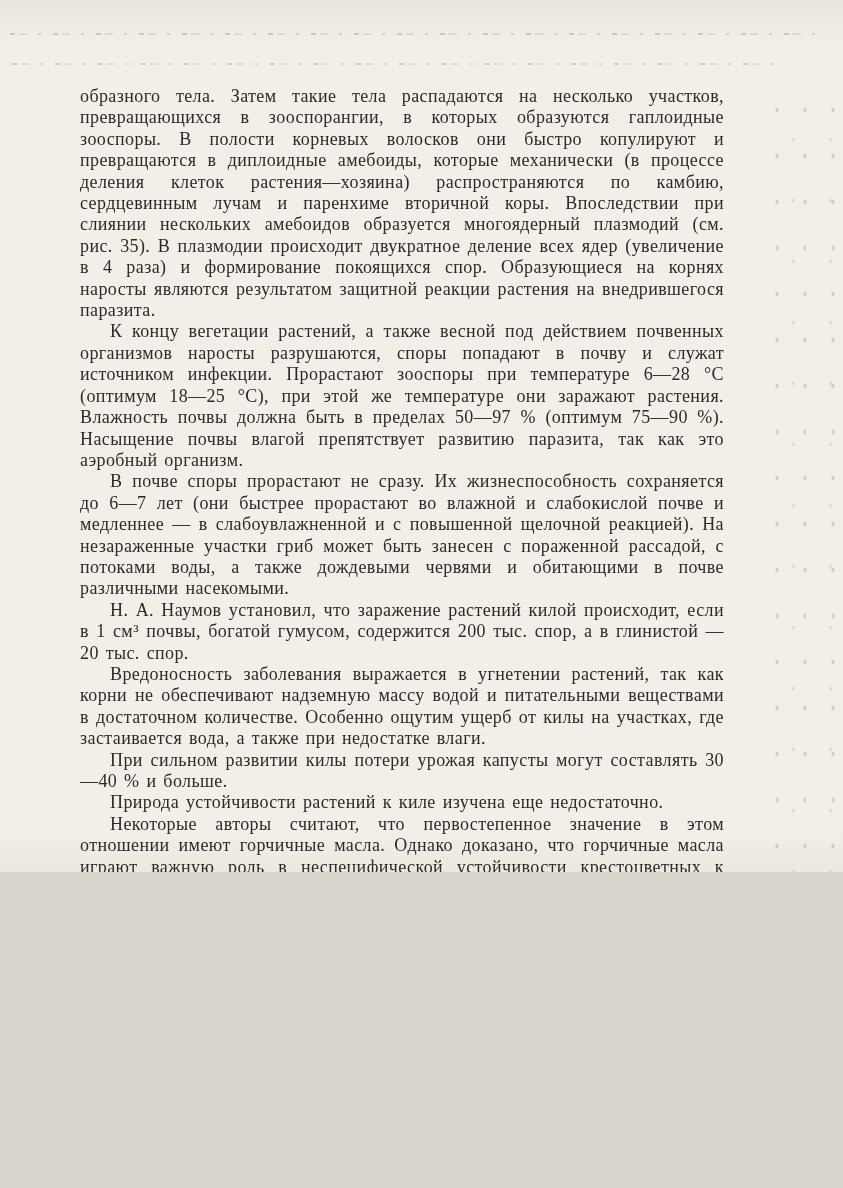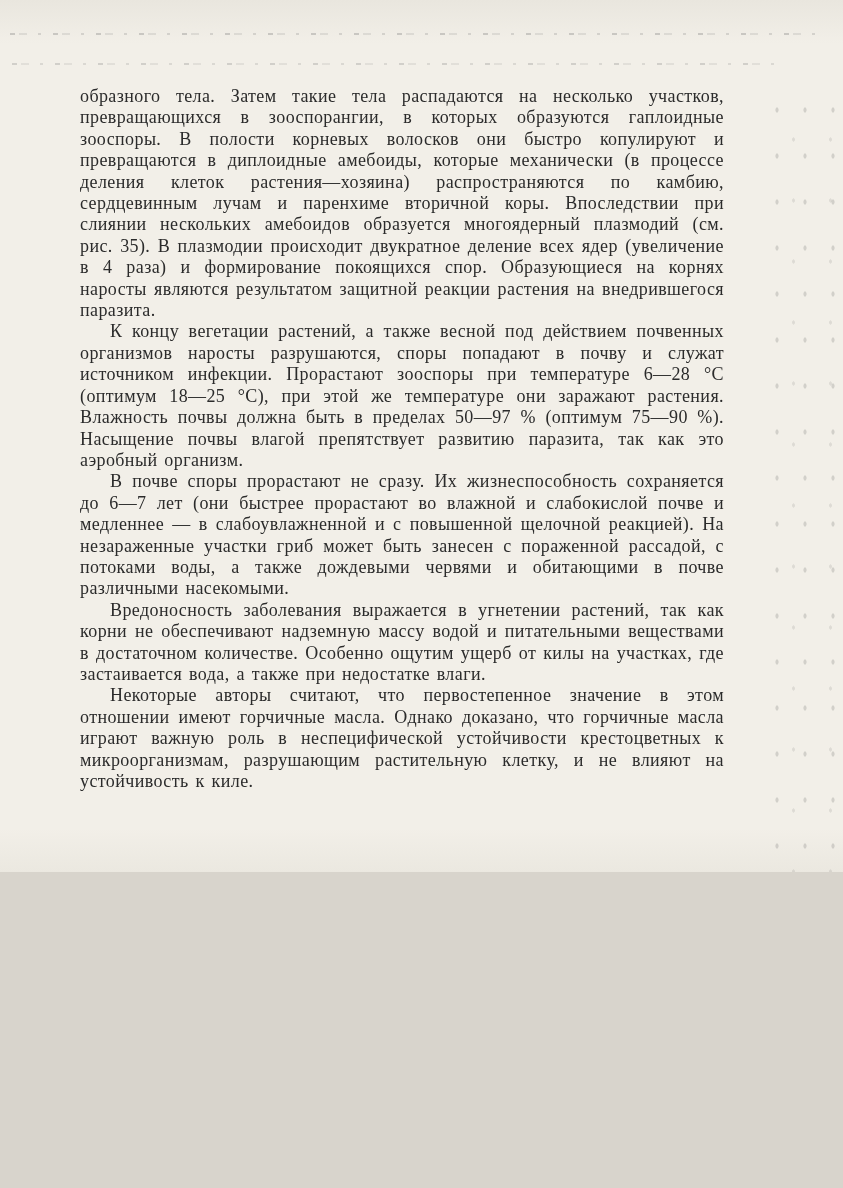--- a/index.html
+++ b/index.html
@@ -87,20 +87,23 @@
 
   <div class="artifact h a1"></div>
   <div class="artifact h a2"></div>
   <div class="artifact v"></div>
   <div class="artifact h a3"></div>
 
   <div class="text-block">
     <p class="no-indent">образного тела. Затем такие тела распадаются на несколько участков, превращающихся в зооспорангии, в которых образуются гаплоидные зооспоры. В полости корневых волосков они быстро копулируют и превращаются в диплоидные амебоиды, которые механически (в процессе деления клеток растения—хозяина) распространяются по камбию, сердцевинным лучам и паренхиме вторичной коры. Впоследствии при слиянии нескольких амебоидов образуется многоядерный плазмодий (см. рис. 35). В плазмодии происходит двукратное деление всех ядер (увеличение в 4 раза) и формирование покоящихся спор. Образующиеся на корнях наросты являются результатом защитной реакции растения на внедрившегося паразита.</p>
     <p>К концу вегетации растений, а также весной под действием почвенных организмов наросты разрушаются, споры попадают в почву и служат источником инфекции. Прорастают зооспоры при температуре 6—28 °С (оптимум 18—25 °С), при этой же температуре они заражают растения. Влажность почвы должна быть в пределах 50—97 % (оптимум 75—90 %). Насыщение почвы влагой препятствует развитию паразита, так как это аэробный организм.</p>
     <p>В почве споры прорастают не сразу. Их жизнеспособность сохраняется до 6—7 лет (они быстрее прорастают во влажной и слабокислой почве и медленнее — в слабоувлажненной и с повышенной щелочной реакцией). На незараженные участки гриб может быть занесен с пораженной рассадой, с потоками воды, а также дождевыми червями и обитающими в почве различными насекомыми.</p>
+    <p>Н. А. Наумов установил, что заражение растений килой происходит, если в 1 см³ почвы, богатой гумусом, содержится 200 тыс. спор, а в глинистой — 20 тыс. спор.</p>
     <p>Вредоносность заболевания выражается в угнетении растений, так как корни не обеспечивают надземную массу водой и питательными веществами в достаточном количестве. Особенно ощутим ущерб от килы на участках, где застаивается вода, а также при недостатке влаги.</p>
+    <p>При сильном развитии килы потери урожая капусты могут составлять 30—40 % и больше.</p>
+    <p>Природа устойчивости растений к киле изучена еще недостаточно.</p>
     <p>Некоторые авторы считают, что первостепенное значение в этом отношении имеют горчичные масла. Однако доказано, что горчичные масла играют важную роль в неспецифической устойчивости крестоцветных к микроорганизмам, разрушающим растительную клетку, и не влияют на устойчивость к киле.</p>
   </div>
 
   <span class="footer-signature">14—1163</span>
   <span class="page-number">321</span>
 
 </div>
 
 </body></html>

